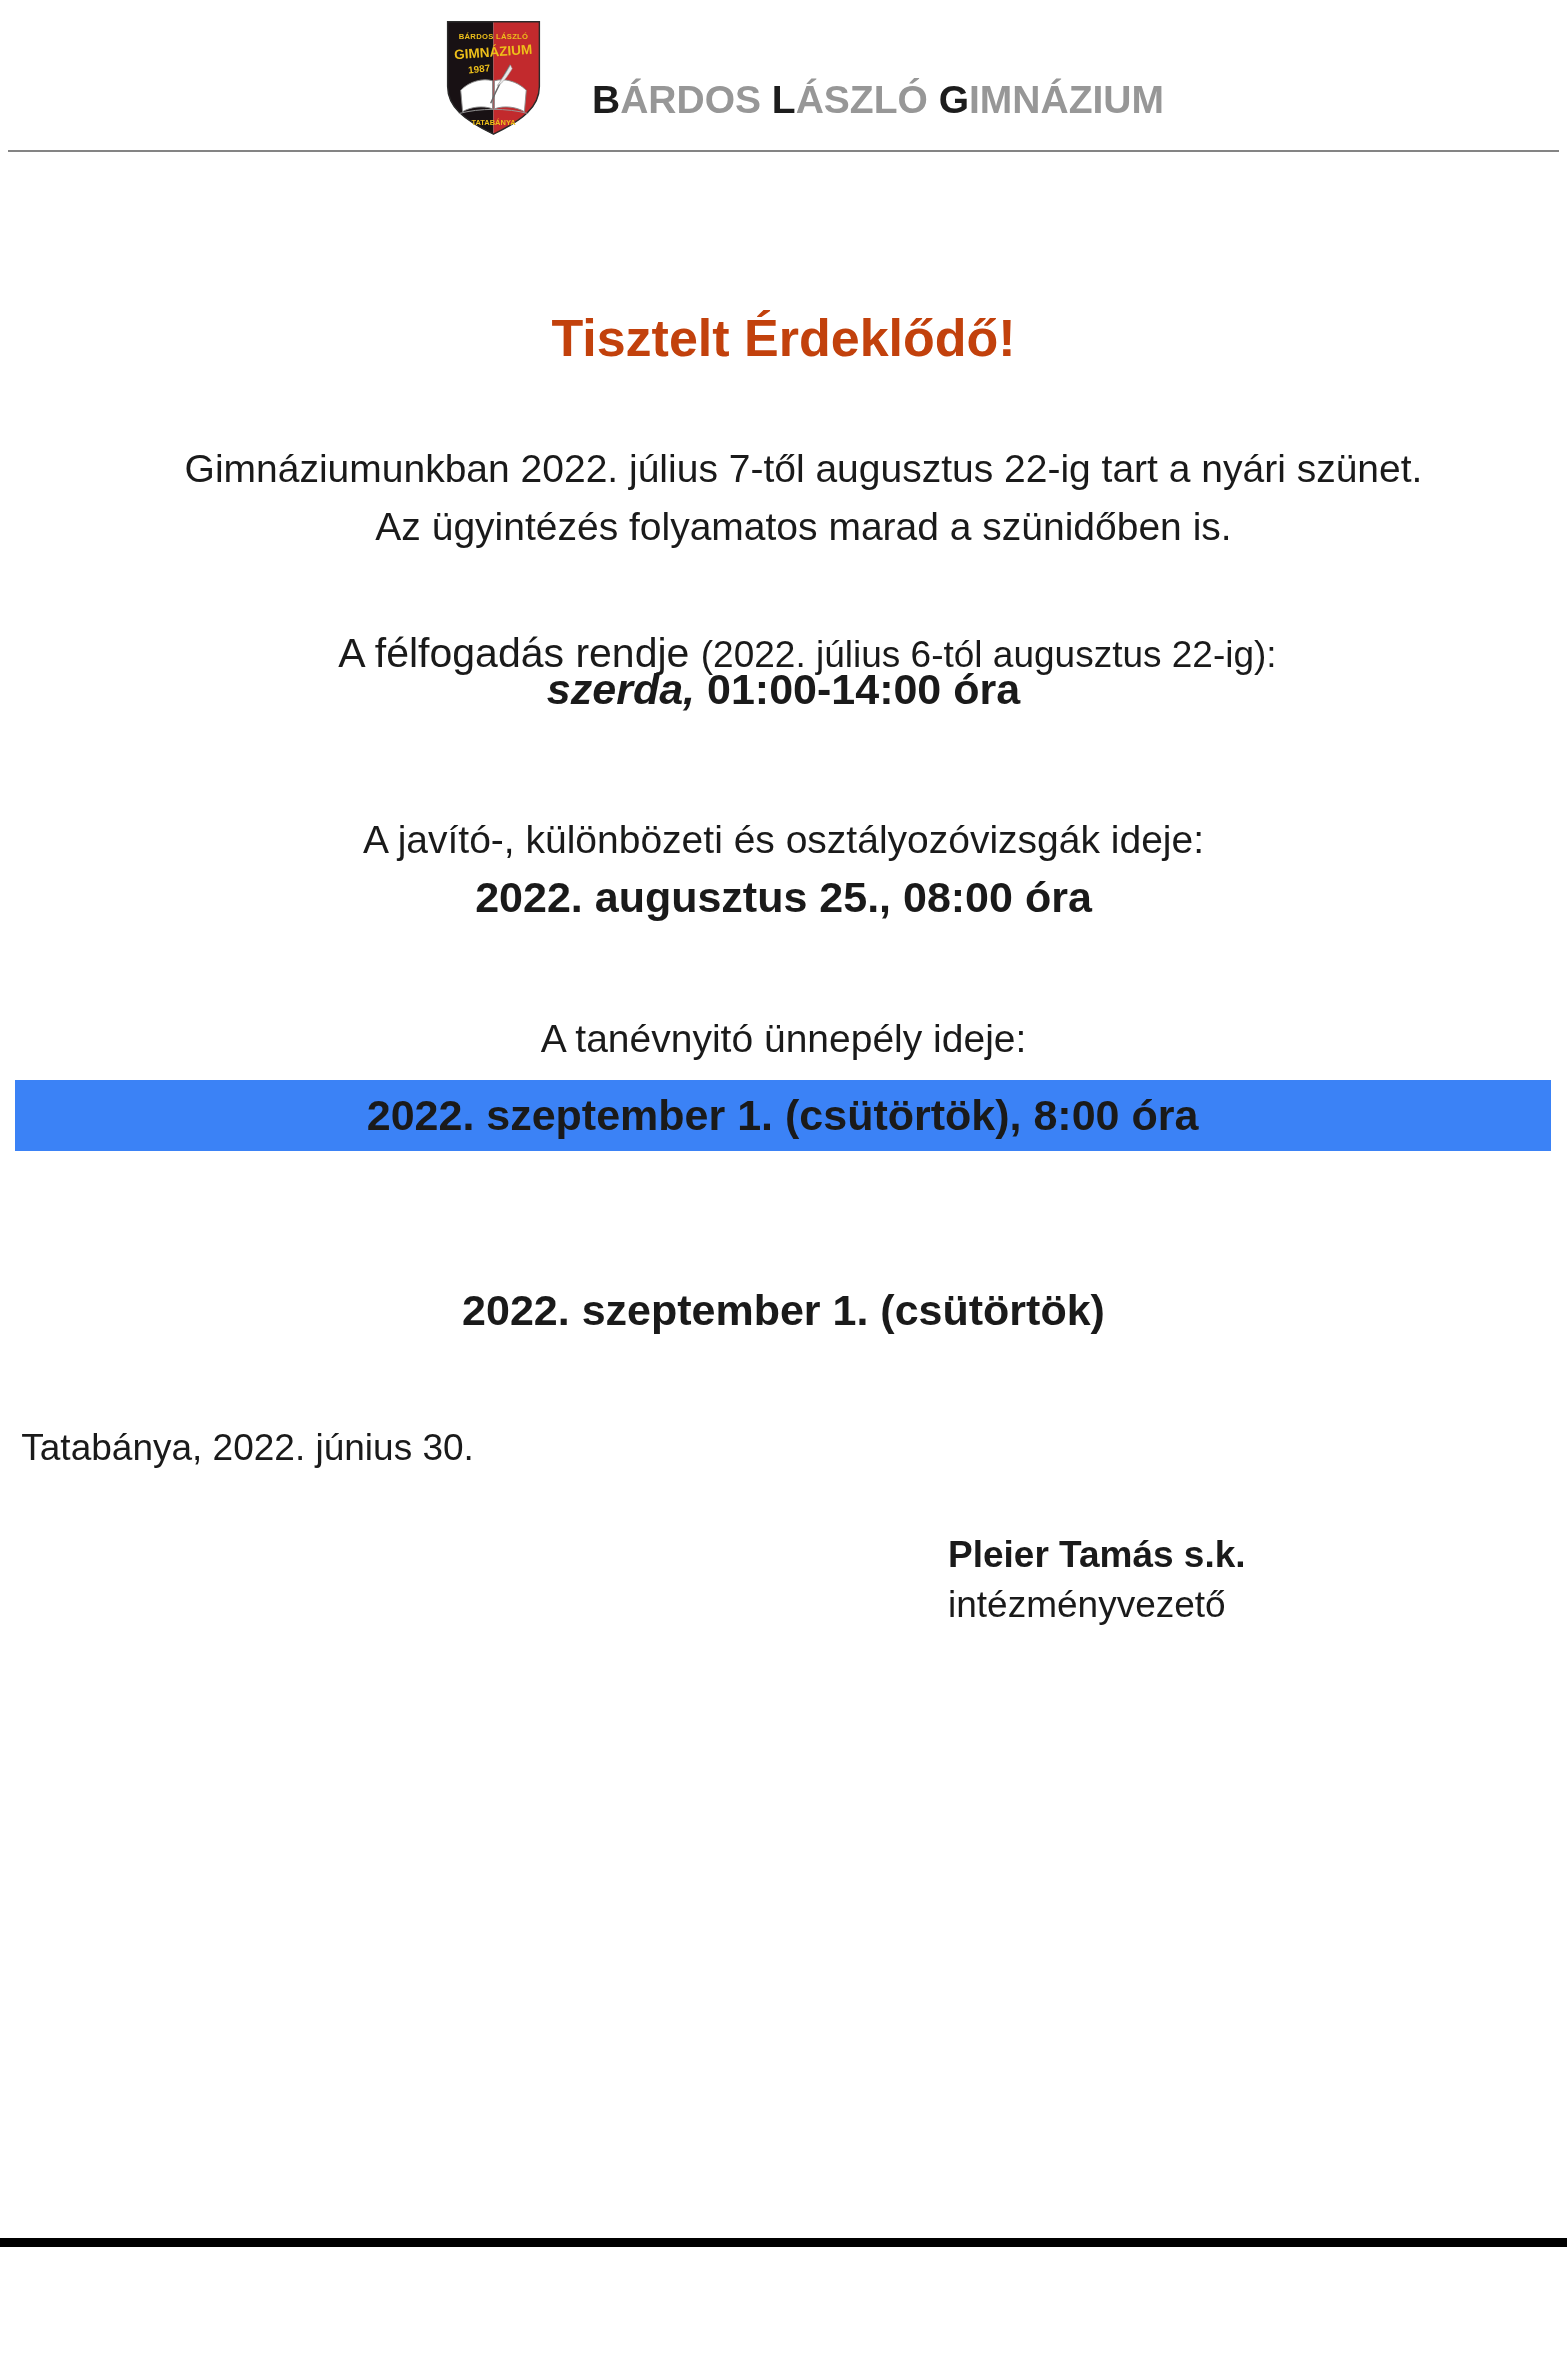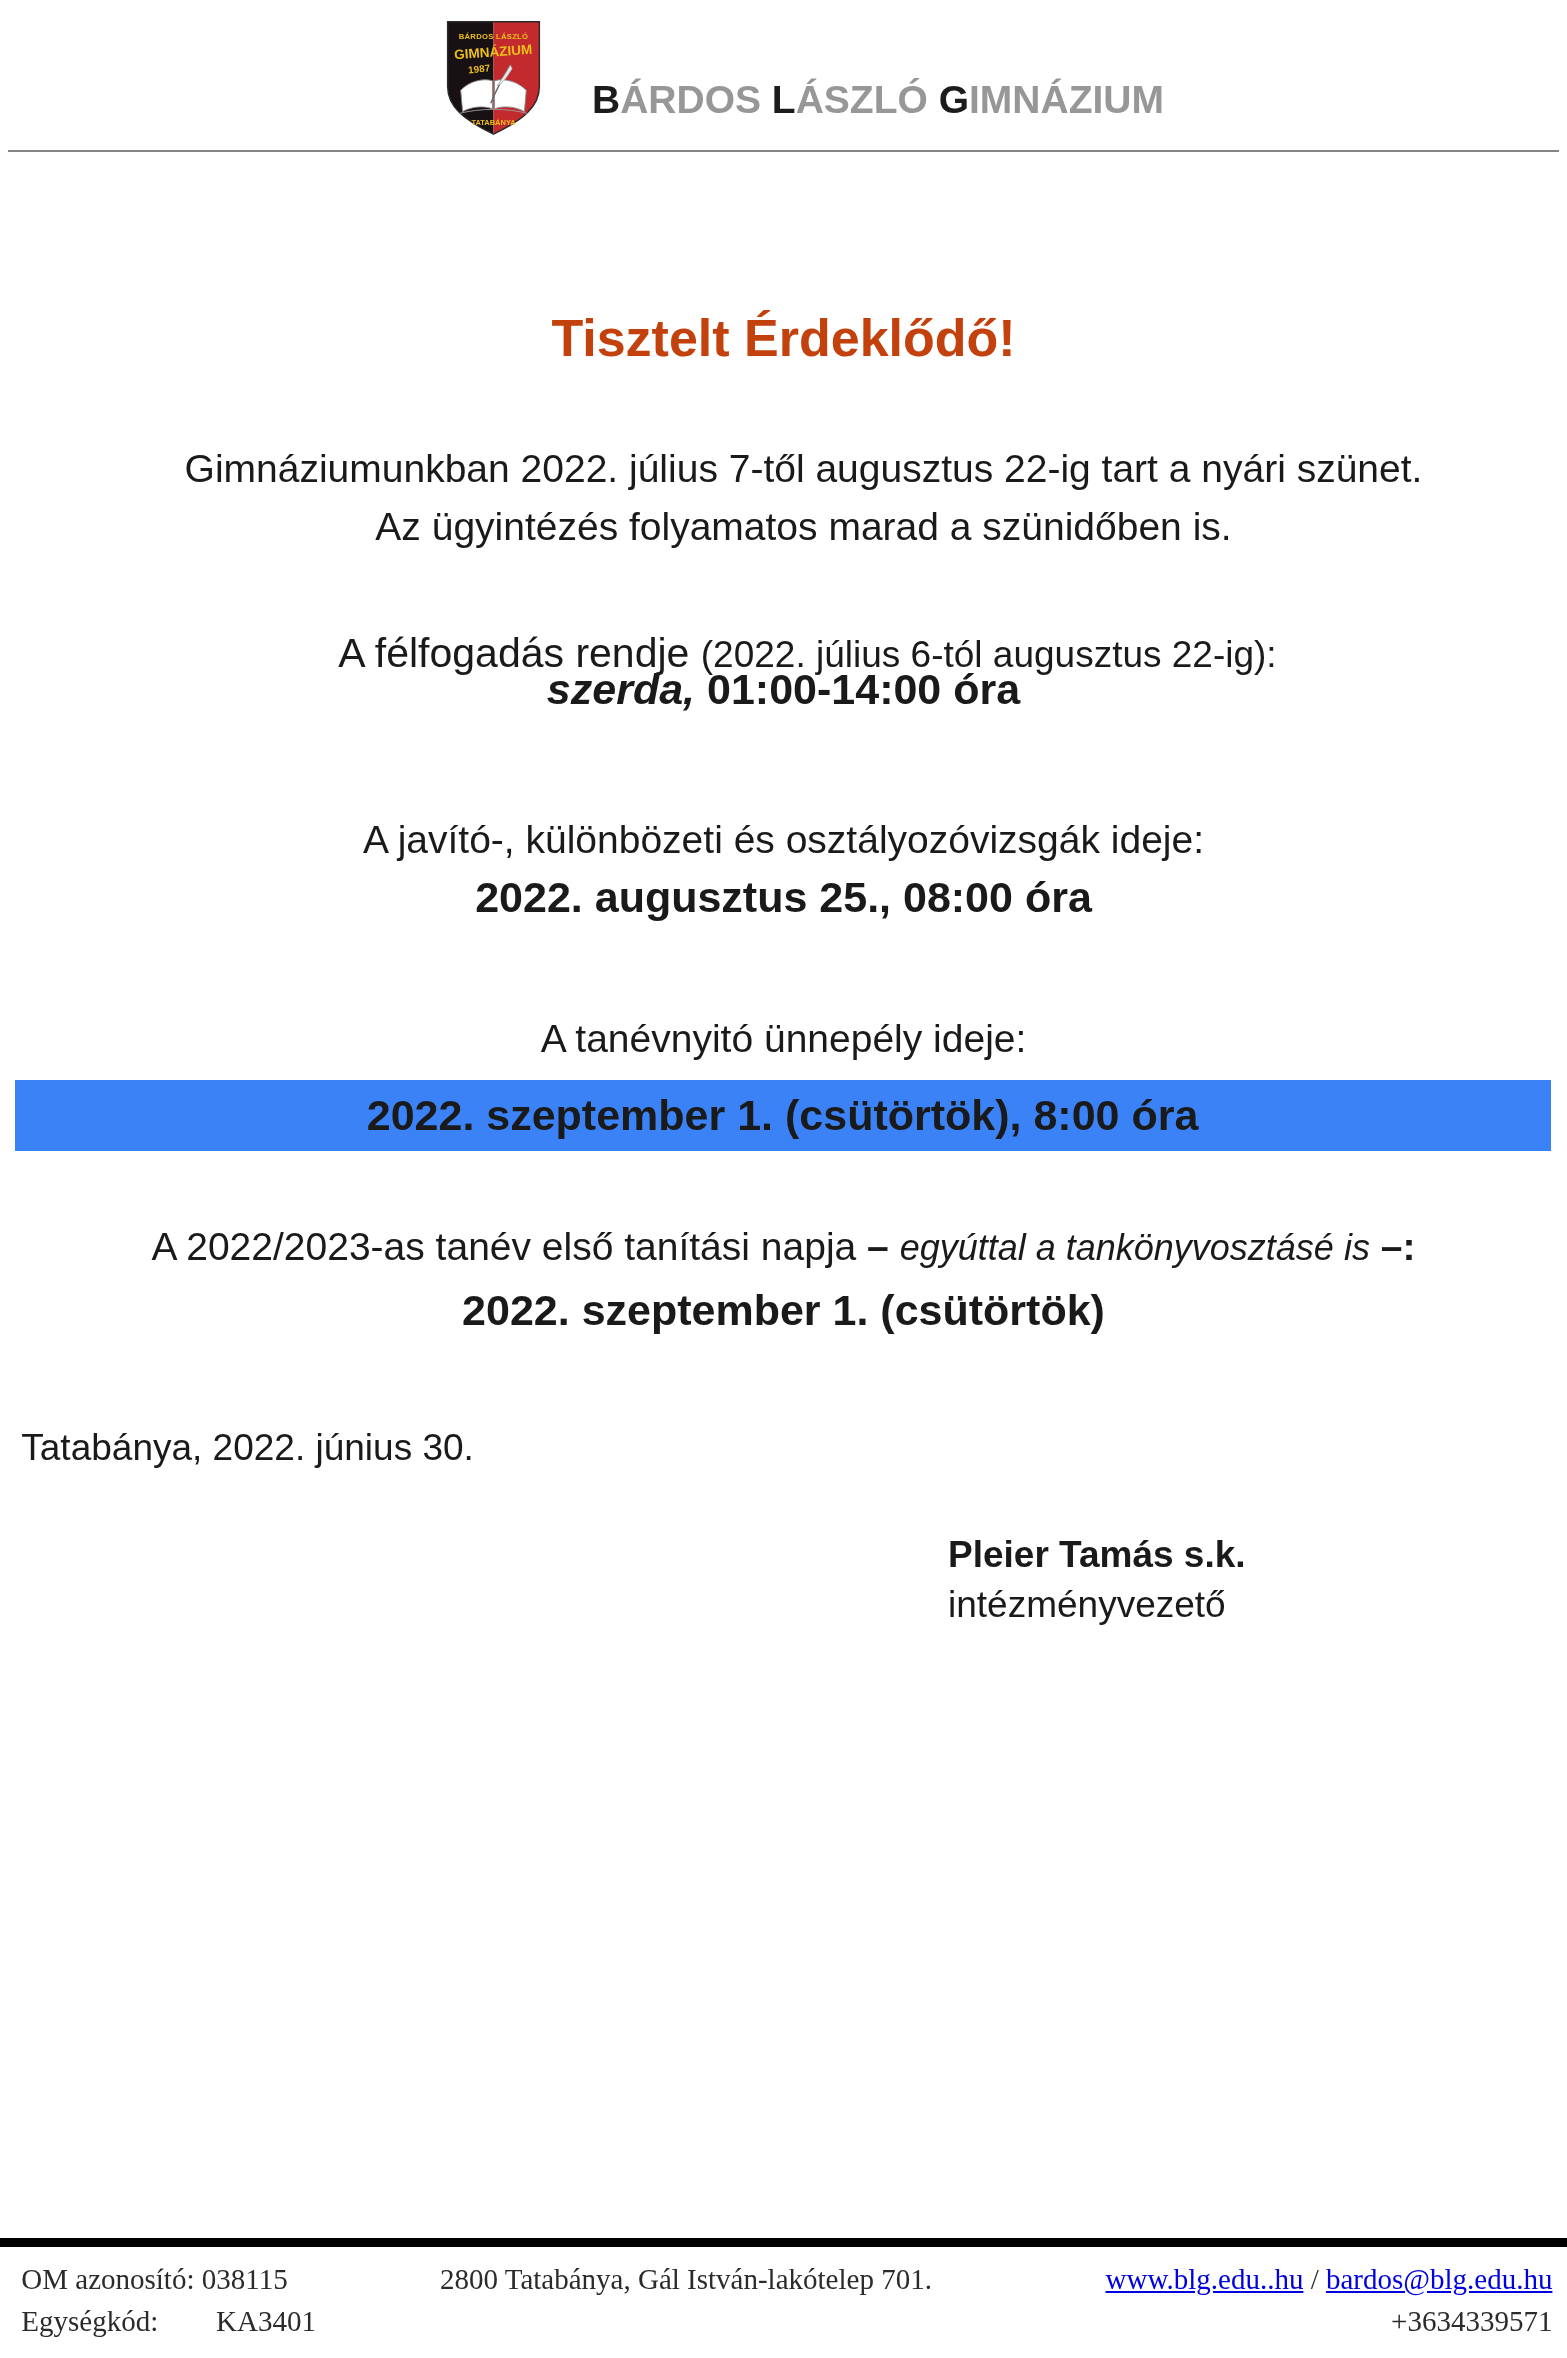--- a/index.html
+++ b/index.html
@@ -129,45 +129,27 @@
 
   <div class="line javito">A javító-, különbözeti és osztályozóvizsgák ideje:</div>
   <div class="line aug25">2022. augusztus 25., 08:00 óra</div>
 
   <div class="line tanevnyito">A tanévnyitó ünnepély ideje:</div>
 
   <div class="highlight-bar">
     <span class="txt">2022. szeptember 1. (csütörtök), 8:00 óra</span>
   </div>
 
-  <div class="line firstday">
-    <span>A 2022/2023-as tanév első tanítási napja</span>
-    <span class="b">–</span>
-    <span class="it">egyúttal a tankönyvosztásé is</span>
-    <span class="b">–:</span>
-  </div>
 
   <div class="line sept1">2022. szeptember 1. (csütörtök)</div>
 
   <div class="dateplace">Tatabánya, 2022. június 30.</div>
 
   <div class="signature">
     <span class="name">Pleier Tamás s.k.</span><br>
     <span>intézményvezető</span>
   </div>
 
   <div class="footer-rule"></div>
 
-  <div class="footer">
-    <span class="abs f-om">OM azonosító: 038115</span>
-    <span class="abs f-egyseg">Egységkód:</span>
-    <span class="abs f-ka">KA3401</span>
-    <span class="abs f-addr">2800 Tatabánya, Gál István-lakótelep 701.</span>
-    <span class="abs f-links">
-      <a>www.blg.edu..hu</a>
-      <span class="sep">/</span>
-      <a>bardos@blg.edu.hu</a>
-    </span>
-    <span class="abs f-phone">+3634339571</span>
-  </div>
 
 </div>
 
 
 </body></html>

